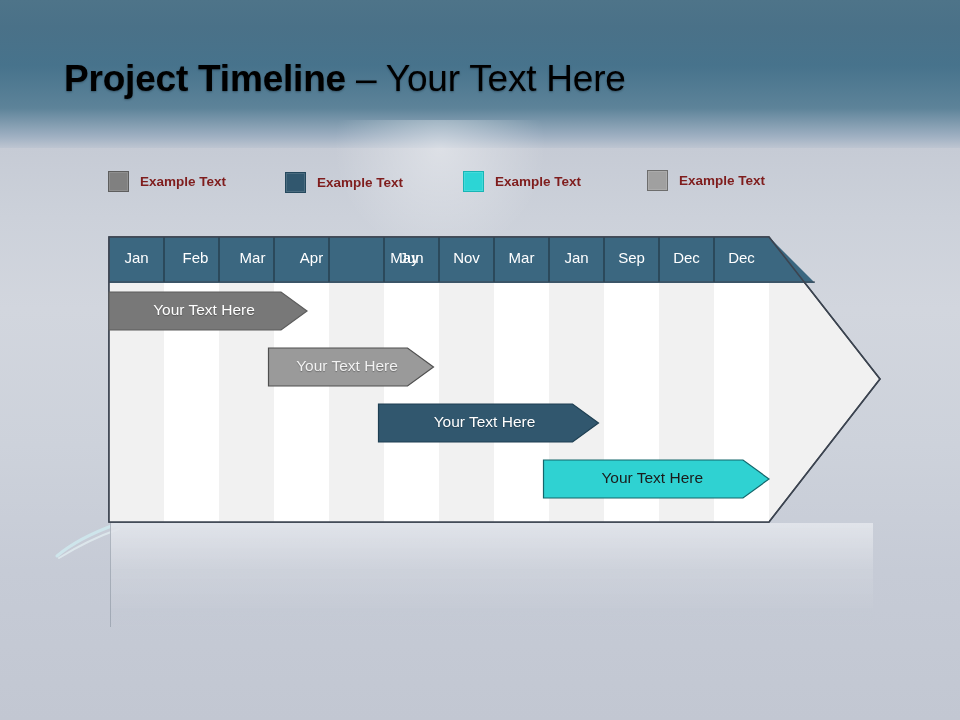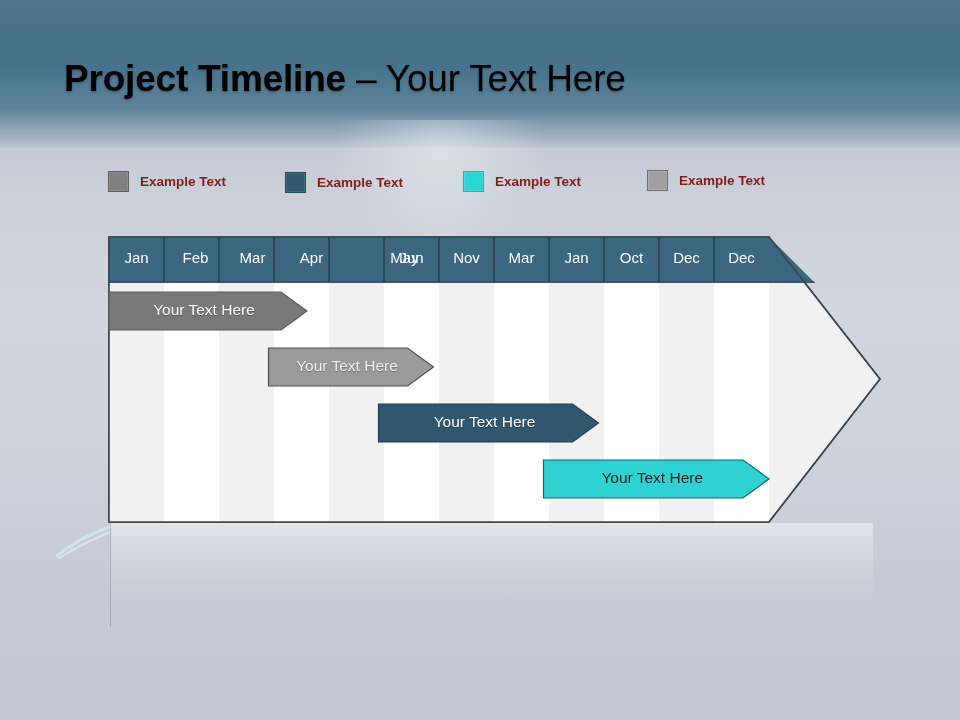--- a/index.html
+++ b/index.html
@@ -212,21 +212,21 @@
       </svg>
       <div class="month-label" style="left: 1px;">Jan</div>
       <div class="month-label" style="left: 40px; margin-left: 20px;">Feb</div>
       <div class="month-label" style="left: 111px; padding-left: 6px;">Mar</div>
       <div class="month-label" style="left: 176px;">Apr</div>
       <div class="month-label" style="left: 221px; padding-left: 48px;">May</div>
       <div class="month-label" style="left: 276px;">Jun</div>
       <div class="month-label" style="left: 331px;">Nov</div>
       <div class="month-label" style="left: 386px;">Mar</div>
       <div class="month-label" style="left: 441px;">Jan</div>
-      <div class="month-label" style="left: 496px;">Oct</div>
+      <div class="month-label" style="left: 496px;">Sep</div>
       <div class="month-label" style="left: 551px;">Dec</div>
       <div class="month-label" style="left: 606px;">Dec</div>
       <div class="bar-label" style="left: 1px; width: 190px; top: 65px; text-align: center; color: rgb(255, 255, 255); text-shadow: rgba(0, 0, 0, 0.3) 0px 1px 1px;">Your  Text Here</div>
       <div class="bar-label" style="left: 160.5px; width: 157px; top: 121px; text-align: center; color: rgb(242, 242, 242); text-shadow: rgba(0, 0, 0, 0.3) 0px 1px 1px;">Your  Text Here</div>
       <div class="bar-label" style="left: 270.5px; width: 212px; top: 177px; text-align: center; color: rgb(255, 255, 255); text-shadow: rgba(0, 0, 0, 0.3) 0px 1px 1px;">Your  Text Here</div>
       <div class="bar-label" style="left: 435.5px; width: 217.5px; top: 233px; text-align: center; color: rgb(27, 27, 27);">Your  Text Here</div>
     </div>
 
   <div class="reflection"></div>
 

